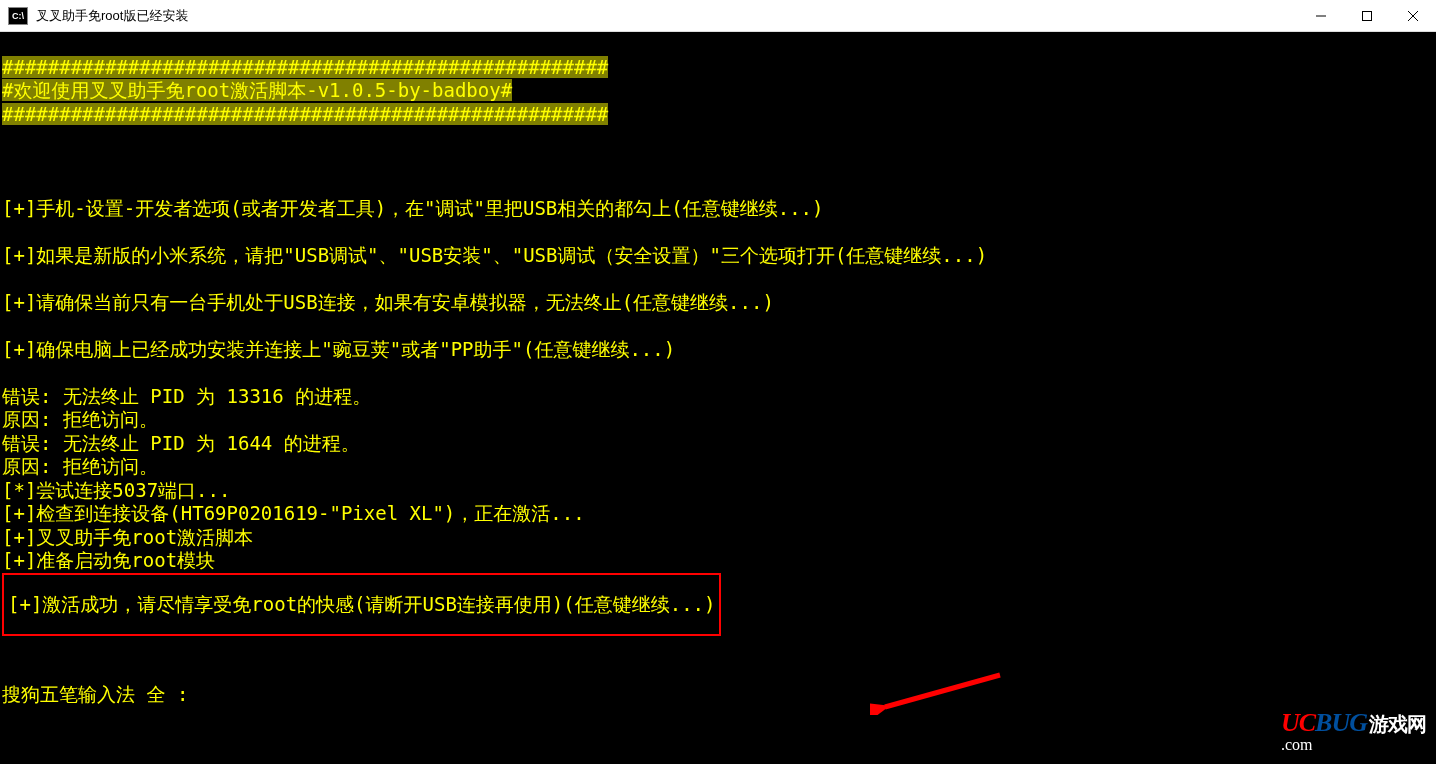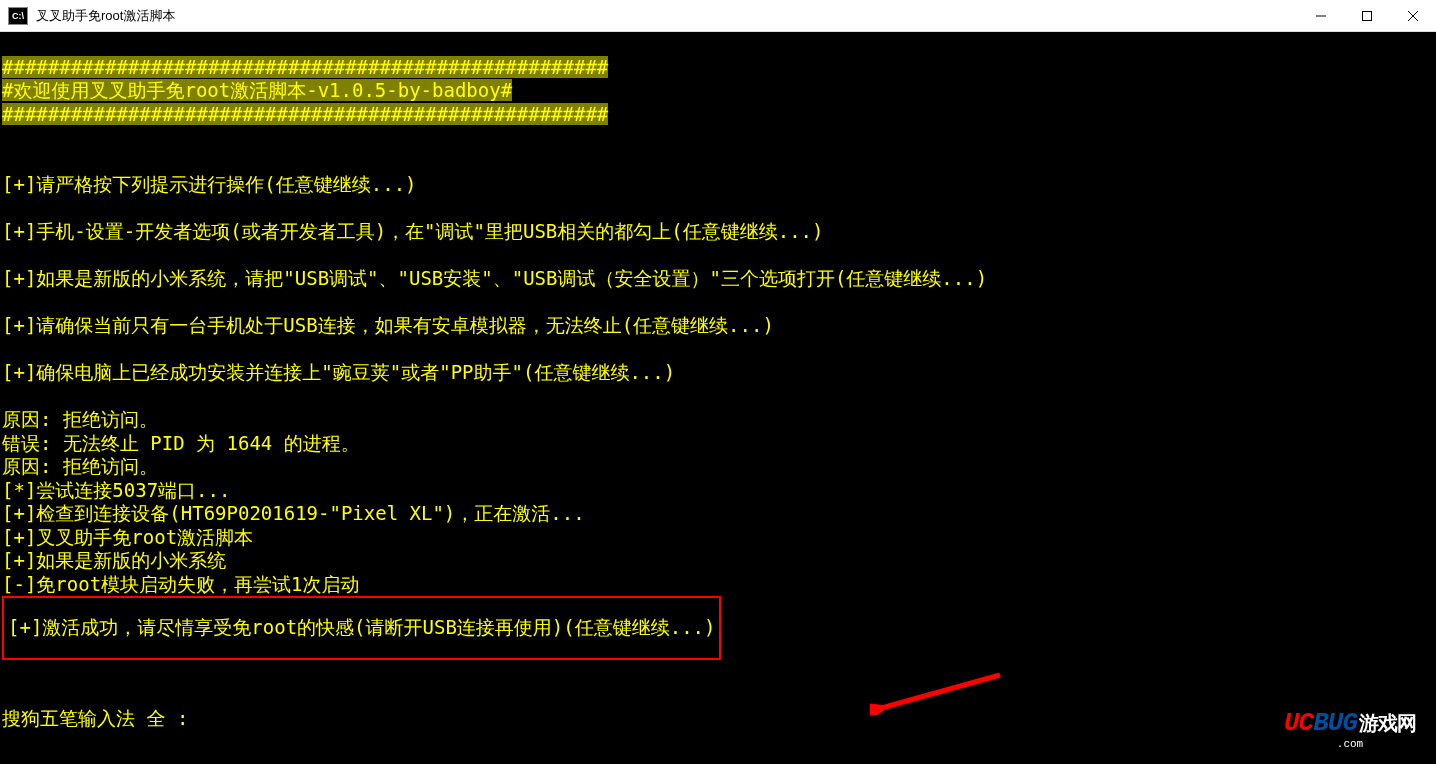--- a/index.html
+++ b/index.html
@@ -86,57 +86,57 @@
       position: relative;
     }
     .arrow-container {
       position: absolute;
       left: 870px;
       top: 633px;
       pointer-events: none;
     }
     .watermark {
       position: absolute;
-      right: 20px;
+      right: 10px;
       bottom: 8px;
-      font-family: Liberation Mono, monospace;
+      font-family: Liberation Serif, serif;
       font-weight: bold;
       font-style: italic;
       font-size: 26px;
       letter-spacing: -1px;
     }
     .watermark .uc {
       color: #ff0000;
     }
     .watermark .bug {
       color: #004f9e;
     }
     .watermark .cn {
       color: #fff;
       font-size: 20px;
       font-style: normal;
       margin-left: 2px;
     }
     .watermark .com {
       display: block;
-      text-align: center;
-      font-size: 11px;
+      text-align: left;
+      font-size: 16px;
       color: #fff;
       font-style: normal;
       font-weight: normal;
       margin-top: -4px;
       letter-spacing: 0;
     }
   </style>
 </head>
 <body>
 
 <div class="title-bar">
   <div class="title-icon">C:\</div>
-  <div class="title-text">叉叉助手免root激活脚本</div>
+  <div class="title-text">叉叉助手免root版已经安装</div>
   <div class="window-controls">
     <div class="window-btn">
       <svg width="10" height="10" viewBox="0 0 10 10">
           <line x1="0" y1="5" x2="10" y2="5" stroke="#000" stroke-width="1"></line>
         </svg>
     </div>
     <div class="window-btn">
       <svg width="10" height="10" viewBox="0 0 10 10">
           <rect x="0.5" y="0.5" width="9" height="9" fill="none" stroke="#000" stroke-width="1"></rect>
         </svg>
@@ -150,38 +150,37 @@
   </div>
 </div>
 
 <div class="terminal">
   <div class="spacer"></div>
   <div class="line"><span class="yellow-bg">#####################################################</span></div>
   <div class="line"><span class="yellow-bg">#欢迎使用叉叉助手免root激活脚本-v1.0.5-by-badboy#</span></div>
   <div class="line"><span class="yellow-bg">#####################################################</span></div>
   <div class="spacer"></div>
   <div class="spacer"></div>
-  <div class="line">[+]请严格按下列提示进行操作(任意键继续...)</div>
   <div class="spacer"></div>
   <div class="line">[+]手机-设置-开发者选项(或者开发者工具)，在"调试"里把USB相关的都勾上(任意键继续...)</div>
   <div class="spacer"></div>
   <div class="line">[+]如果是新版的小米系统，请把"USB调试"、"USB安装"、"USB调试（安全设置）"三个选项打开(任意键继续...)</div>
   <div class="spacer"></div>
   <div class="line">[+]请确保当前只有一台手机处于USB连接，如果有安卓模拟器，无法终止(任意键继续...)</div>
   <div class="spacer"></div>
   <div class="line">[+]确保电脑上已经成功安装并连接上"豌豆荚"或者"PP助手"(任意键继续...)</div>
   <div class="spacer"></div>
+  <div class="line">错误: 无法终止 PID 为 13316 的进程。</div>
   <div class="line">原因: 拒绝访问。</div>
   <div class="line">错误: 无法终止 PID 为 1644 的进程。</div>
   <div class="line">原因: 拒绝访问。</div>
   <div class="line">[*]尝试连接5037端口...</div>
   <div class="line">[+]检查到连接设备(HT69P0201619-"Pixel XL")，正在激活...</div>
   <div class="line">[+]叉叉助手免root激活脚本</div>
-  <div class="line">[+]如果是新版的小米系统</div>
-  <div class="line">[-]免root模块启动失败，再尝试1次启动</div>
+  <div class="line">[+]准备启动免root模块</div>
   <div class="line"><span class="highlight-box">[+]激活成功，请尽情享受免root的快感(请断开USB连接再使用)(任意键继续...)</span></div>
   <div class="spacer"></div>
   <div class="spacer"></div>
   <div class="line">搜狗五笔输入法 全 :</div>
 
   <div class="arrow-container">
     <svg width="140" height="50" viewBox="0 0 140 50">
       <defs>
         <marker id="arrowhead" markerWidth="10" markerHeight="8" refX="1" refY="4" orient="auto">
           <polygon points="10 0, 0 4, 10 8" fill="#ff0000"></polygon>

